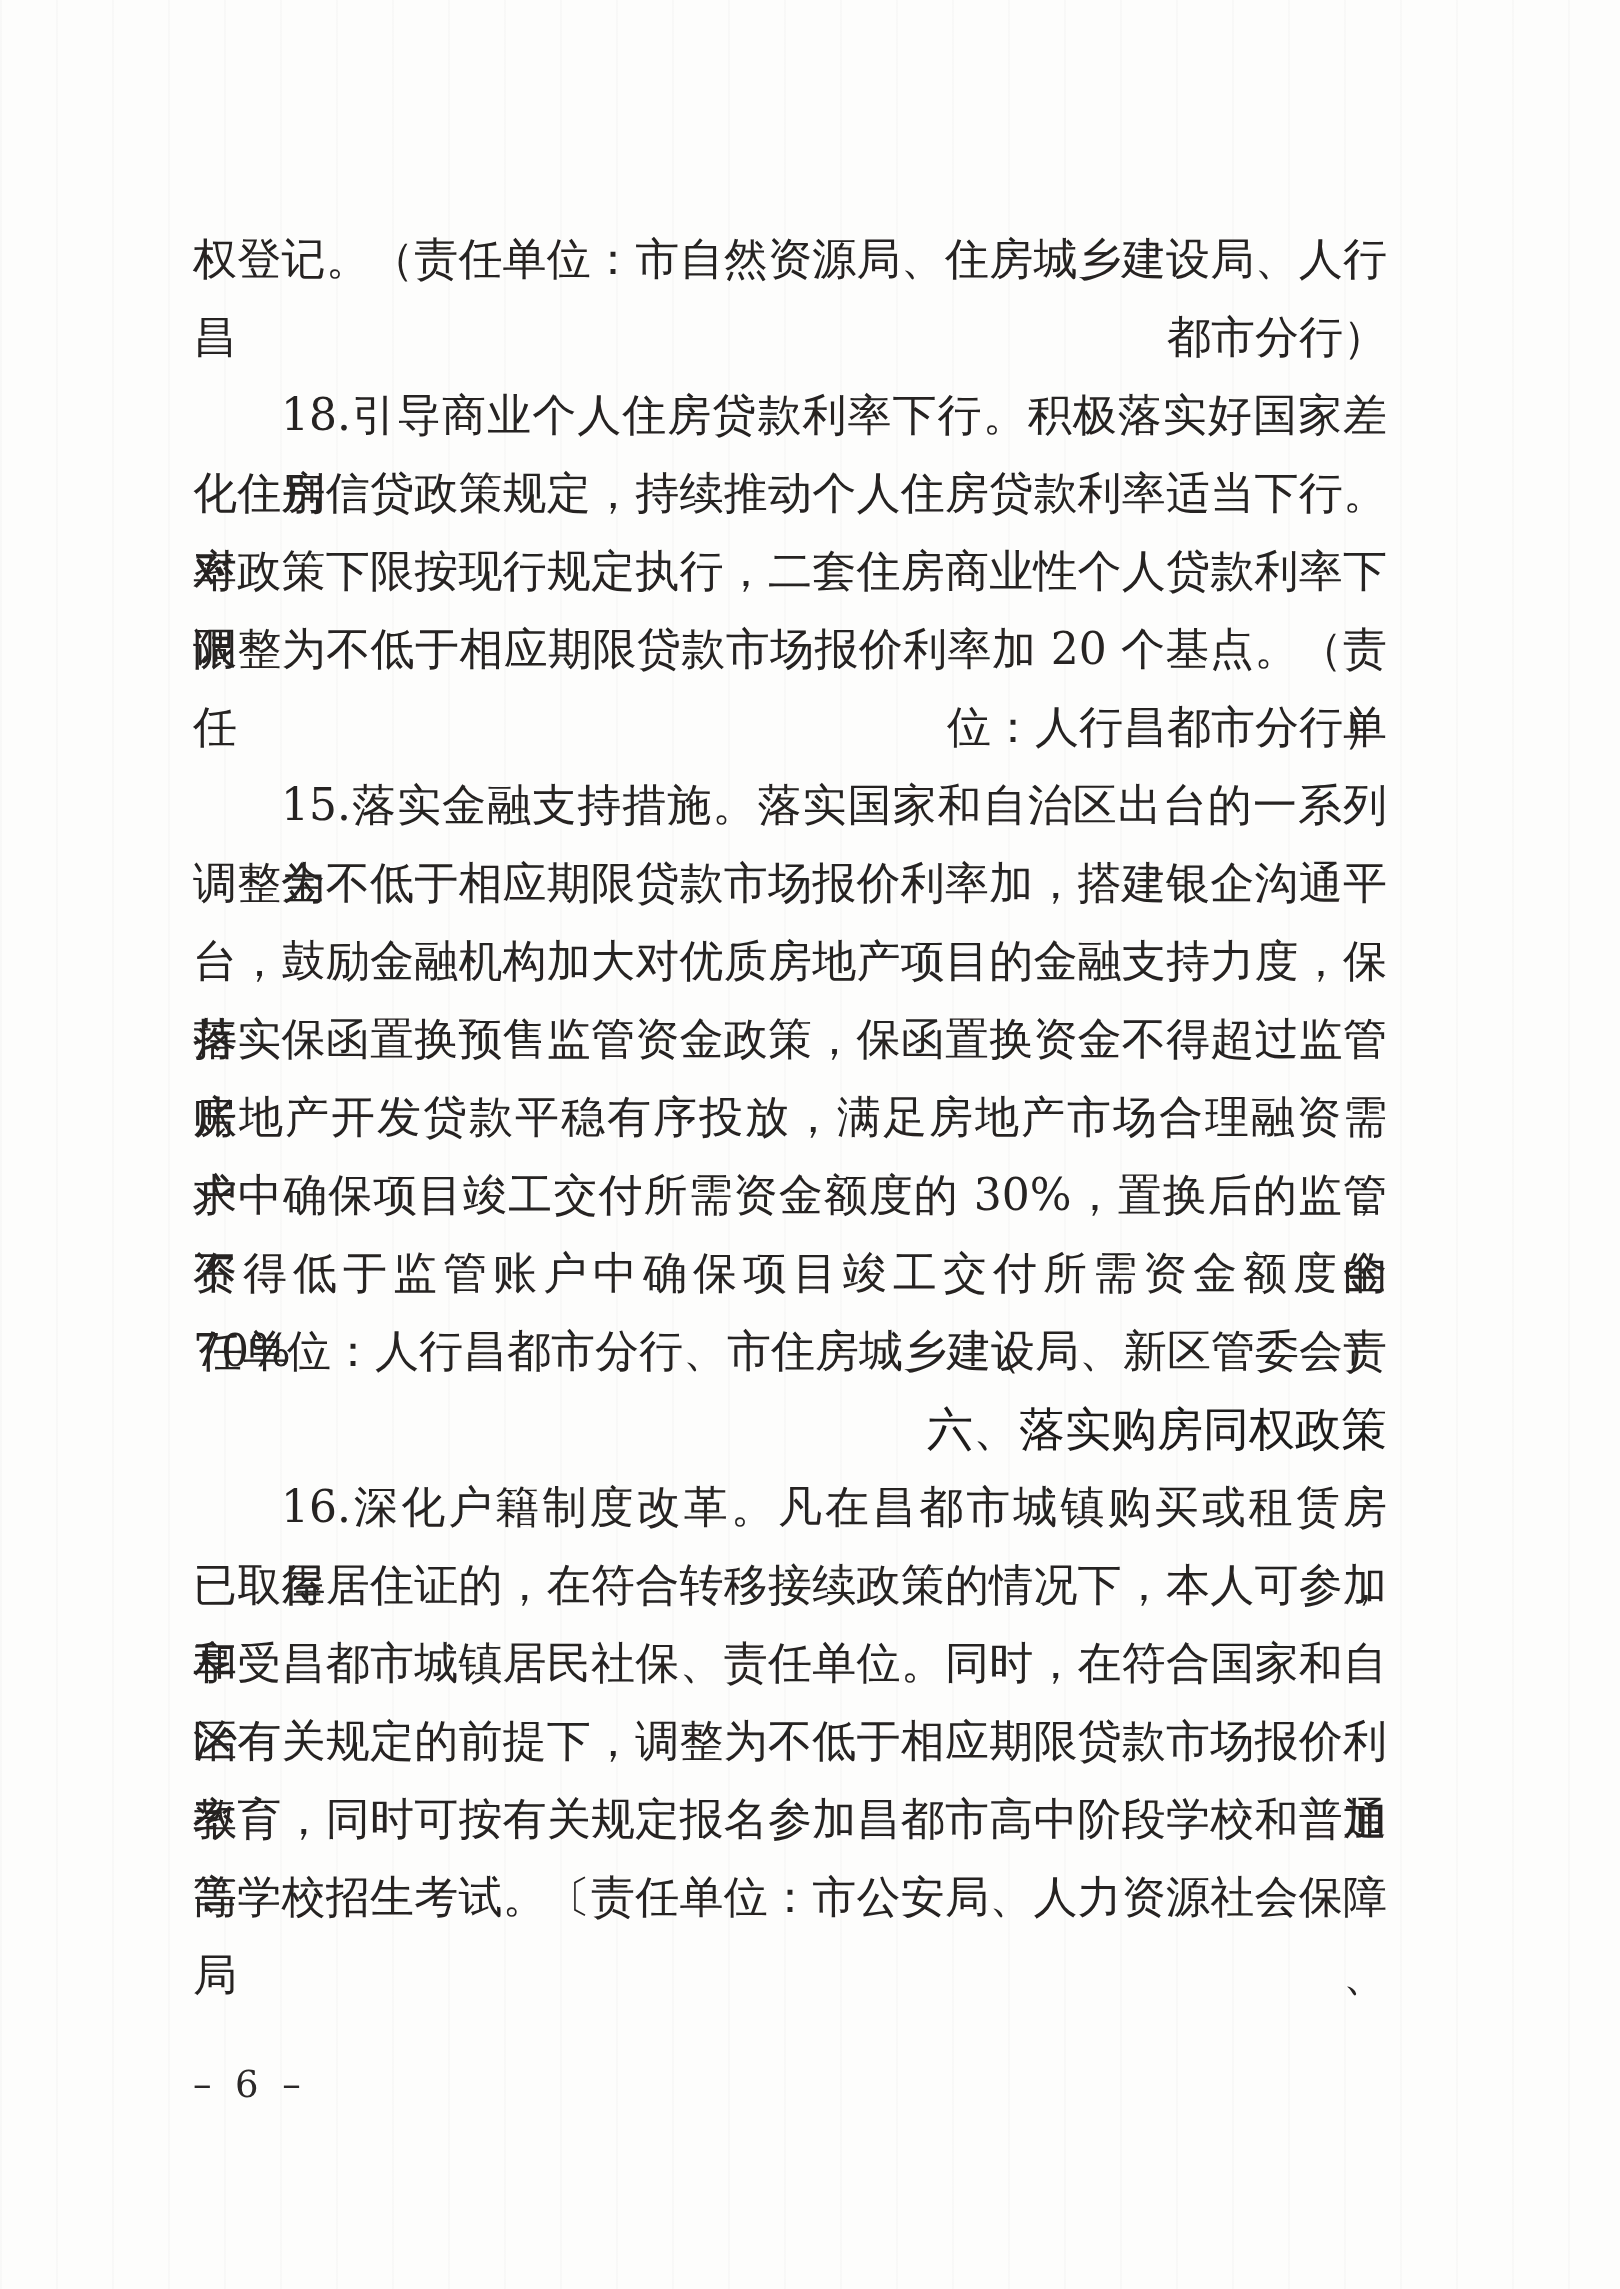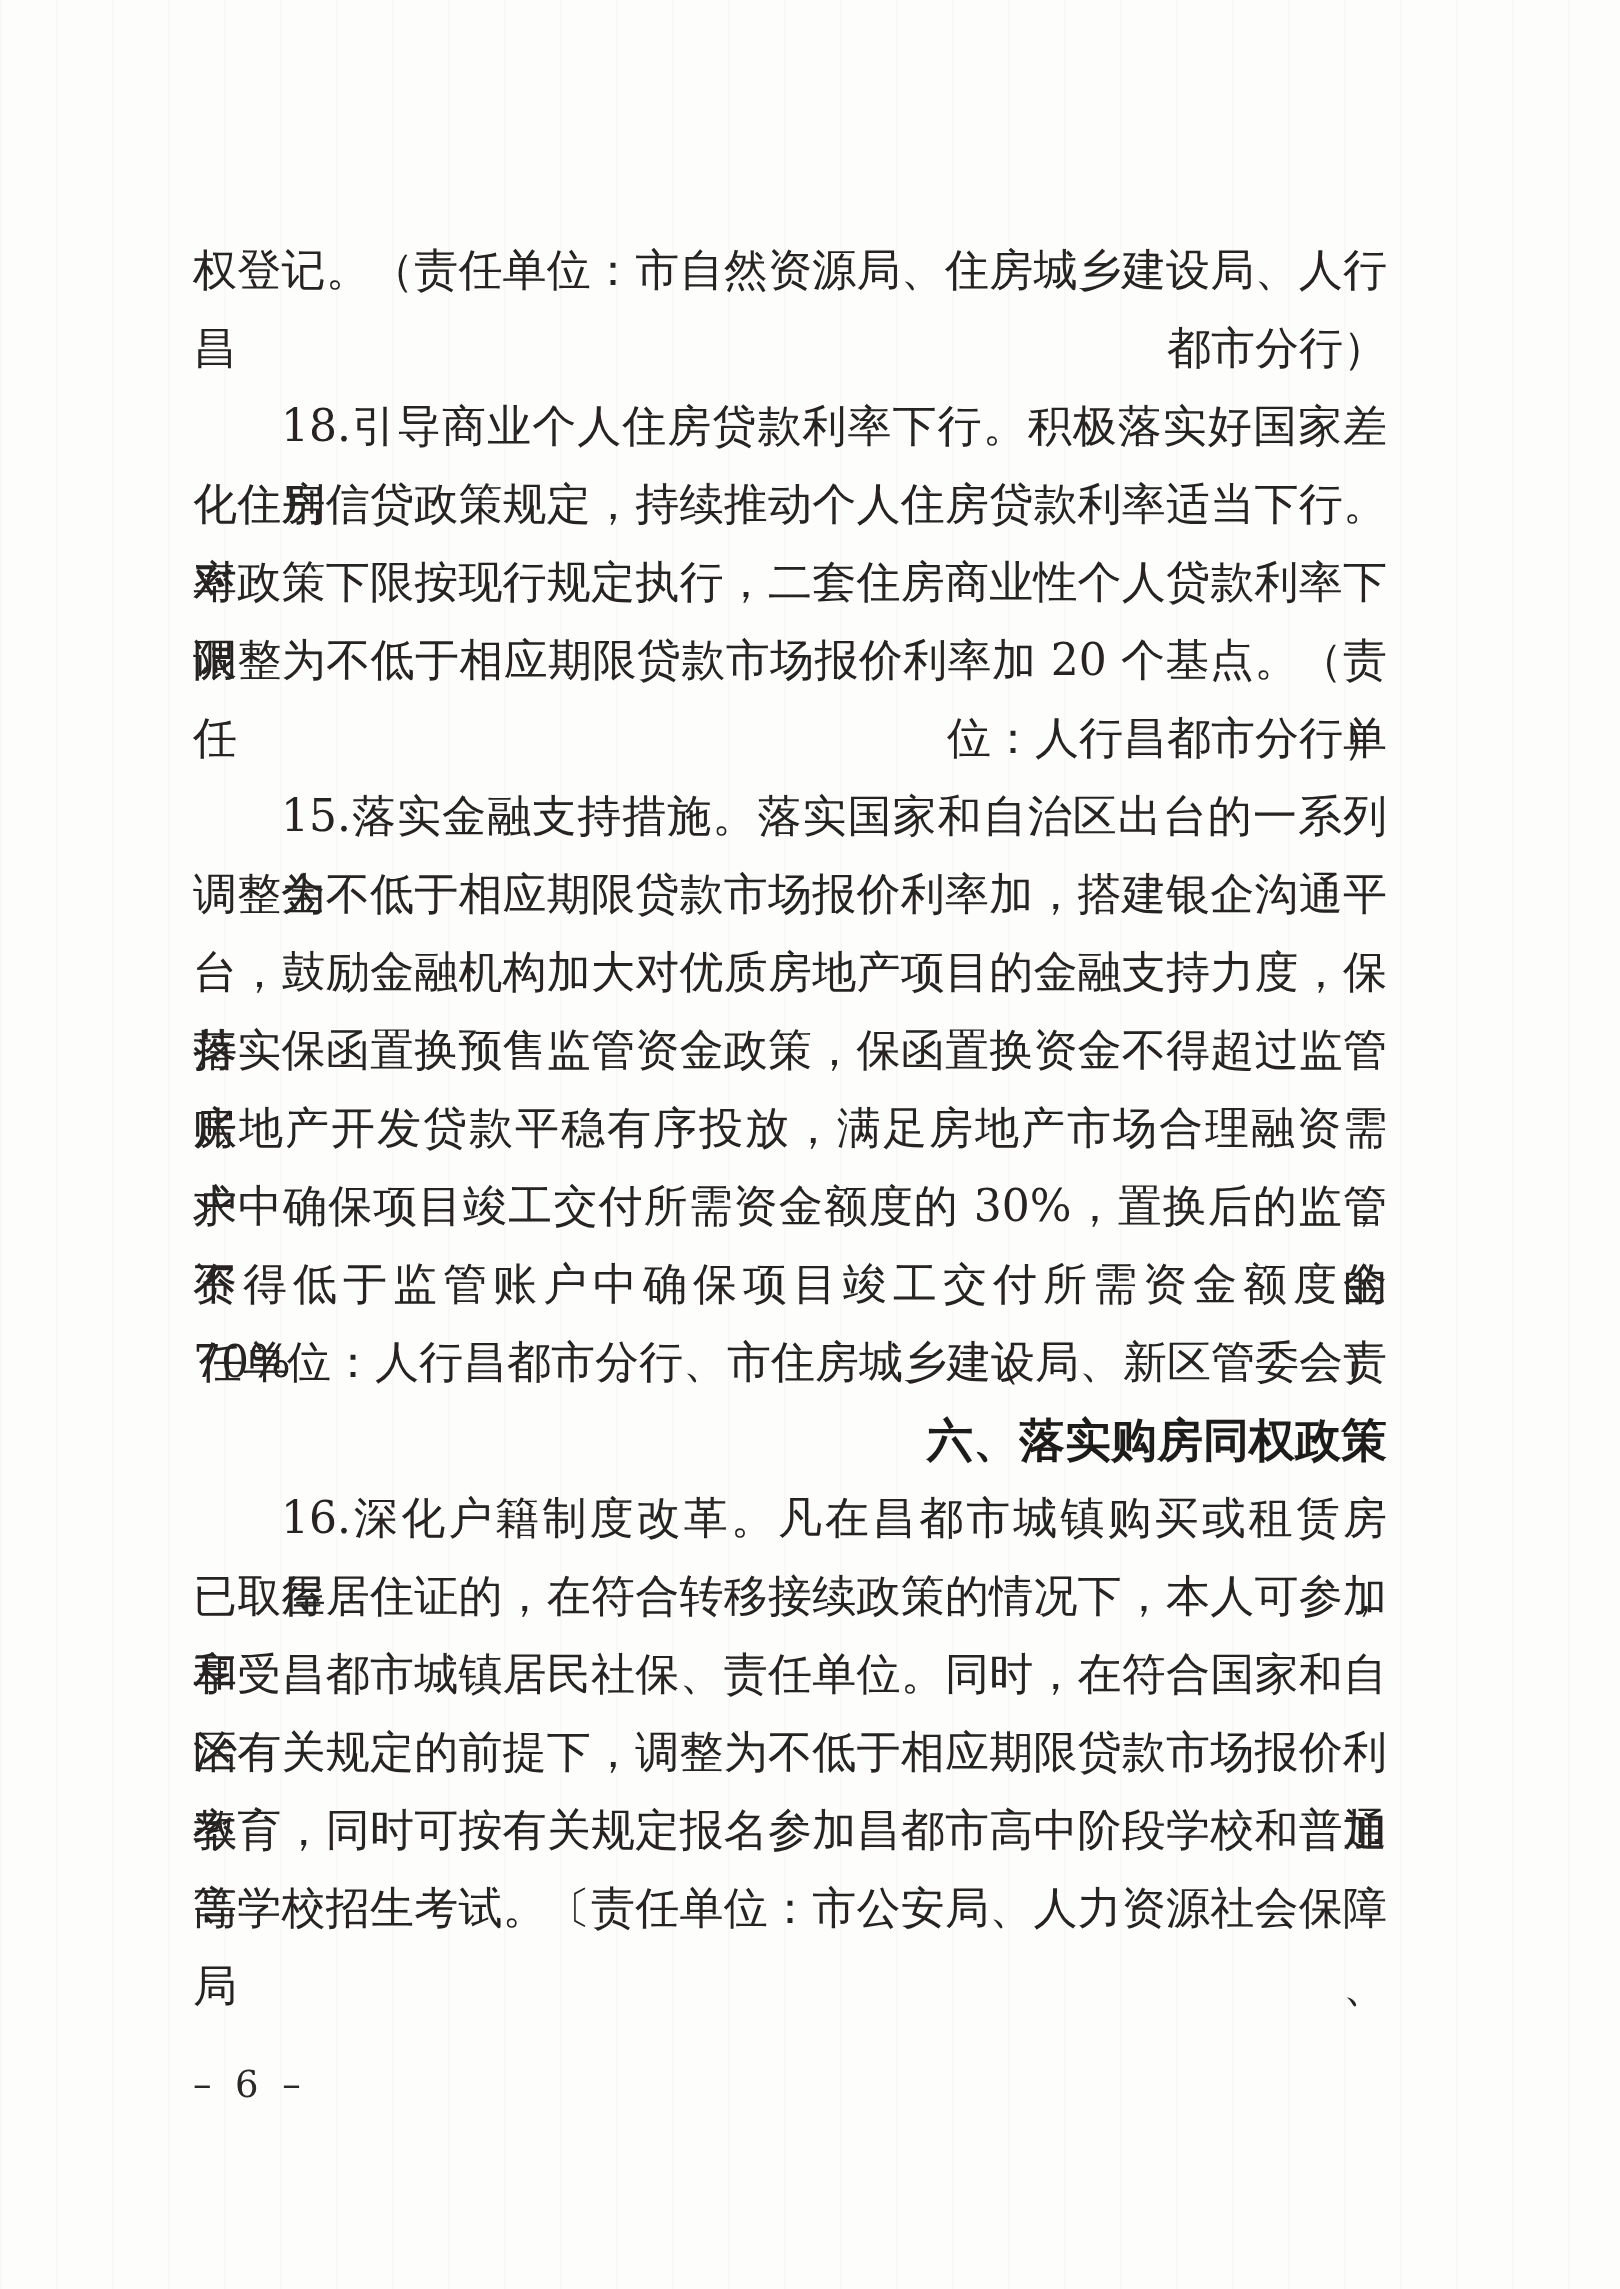--- a/index.html
+++ b/index.html
@@ -17,21 +17,21 @@
         rgba(120,120,125,0.035) 0px, rgba(120,120,125,0.035) 2px,
         rgba(0,0,0,0) 2px, rgba(0,0,0,0) 56px),
       #fdfdfc;
     overflow: hidden;
     font-family: "DejaVu Serif", "Liberation Serif", serif;
     color: #262322;
   }
   .text-block {
     position: absolute;
     left: 193px;
-    top: 231px;
+    top: 220px;
     width: 1194px;
   }
   .line {
     height: 78px;
     line-height: 78px;
     font-size: 44px;
     white-space: nowrap;
     text-align: right;
     letter-spacing: 0px;
   }
@@ -39,21 +39,21 @@
     white-space: normal;
     text-align: justify;
     text-align-last: justify;
     text-justify: inter-character;
   }
   .line.ind {
     padding-left: 88px;
   }
   .line.hd {
     font-family: "DejaVu Sans", "Liberation Sans", sans-serif;
-    font-weight: 700;
+    font-weight: 400;
     font-size: 46px;
     color: #1e1c1b;
   }
   .page-number {
     position: absolute;
     left: 193px;
     top: 2060px;
     height: 49px;
     line-height: 49px;
     font-size: 37px;

